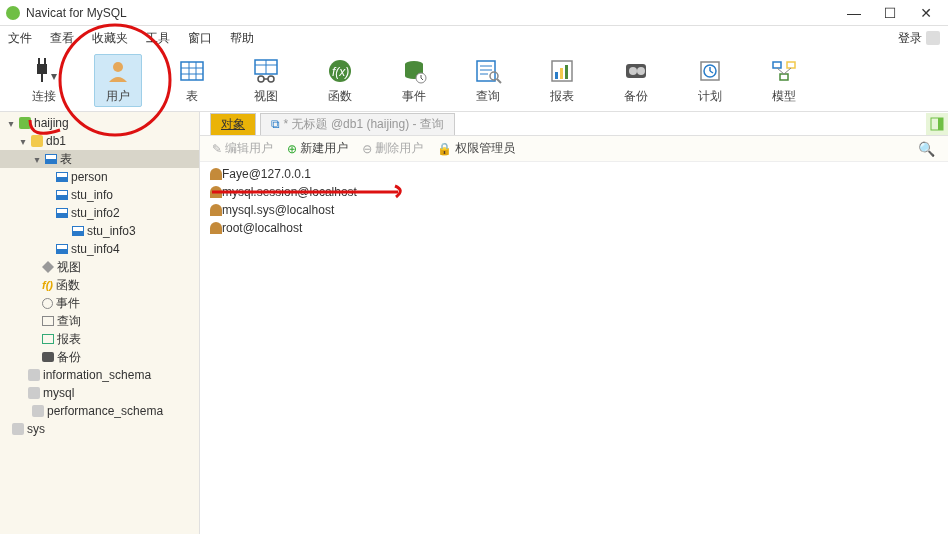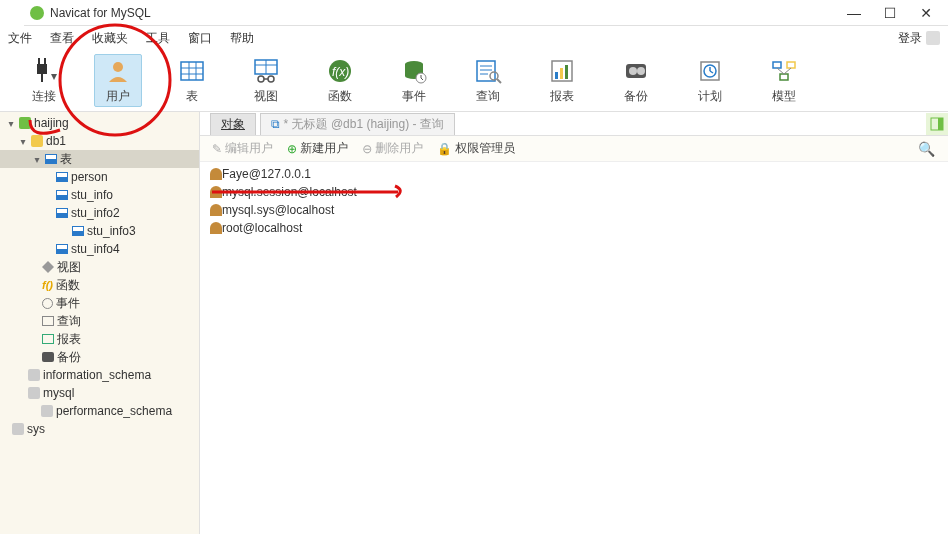--- a/index.html
+++ b/index.html
@@ -1,18 +1,18 @@
 <!DOCTYPE html>
 <html><head>
 <meta charset="utf-8">
 <style>
   * { box-sizing: border-box; margin: 0; padding: 0; font-family: "Microsoft YaHei", Arial, sans-serif; font-size: 12px; }
   body { background: #fff; width: 948px; height: 534px; overflow: hidden; display: flex; flex-direction: column; }
   
-  .titlebar { height: 26px; display: flex; align-items: center; padding: 0 4px 0 6px; border-bottom: 1px solid #e0e0e0; margin-left: 24px; }
+  .titlebar { height: 26px; display: flex; align-items: center; padding: 0 4px 0 6px; border-bottom: 1px solid #e0e0e0; }
   .titlebar .app-icon { width: 14px; height: 14px; background: #6fbf44; border-radius: 50%; margin-right: 6px; }
   .titlebar .title { flex: 1; color: #333; }
   .titlebar .win-btn { width: 36px; height: 24px; display: flex; align-items: center; justify-content: center; color: #333; font-size: 14px; cursor: default;}
   
   .menubar { height: 24px; display: flex; align-items: center; padding: 0 8px; gap: 18px; background:#fff; }
   .menubar span { color: #333; }
   .menubar .right { margin-left: auto; display:flex; align-items:center; gap:4px;}
   .menubar .right .avatar { width:14px; height:14px; background:#ddd; border-radius:2px;}
   
   .toolbar { height: 62px; display: flex; align-items: flex-end; padding: 2px 14px 4px 20px; gap: 26px; border-bottom: 1px solid #e0e0e0; background:#fff;}
@@ -33,21 +33,21 @@
   .icon-fn { color:#e6a800; font-style:italic; font-weight:bold; font-size:11px;}
   .icon-clock { width:11px; height:11px; border:1px solid #888; border-radius:50%; display:inline-block;}
   .icon-sql { width:12px; height:10px; border:1px solid #888; display:inline-block;}
   .icon-rep { width:12px; height:10px; border:1px solid #3a7; display:inline-block;}
   .icon-tape { width:12px; height:10px; background:#555; border-radius:2px; display:inline-block;}
   .icon-link { width:12px; height:12px; display:inline-block; background:#999; clip-path: polygon(50% 0,100% 50%,50% 100%,0 50%);}
   
   .main { flex:1; display:flex; flex-direction:column; min-width:0;}
   .tabs { height:24px; display:flex; align-items:center; gap:4px; border-bottom:1px solid #e0e0e0; padding-left:10px;}
   .tab { height:22px; display:flex; align-items:center; padding:0 10px; border:1px solid #ccc; border-bottom:none; background:#f3f3f3; color:#555; gap:4px;}
-  .tab.active { background:#e5e5e5; color:#333;text-decoration:underline;}
+  .tab.active { background:#eab308; color:#333;text-decoration:underline;}
   .tabs .side-ico { margin-left:auto; width:22px; height:22px; background:#e8f5d8; display:flex; align-items:center; justify-content:center;}
   .subbar { height:26px; display:flex; align-items:center; gap:14px; padding:0 12px; background:#fdfcf7; border-bottom:1px solid #eee;}
   .subbar .act { display:flex; align-items:center; gap:3px; color:#444;}
   .subbar .act.disabled { color:#aaa;}
   .subbar .search { margin-left:auto; color:#bbb; font-size:14px;}
   .userlist { flex:1; padding:3px 10px; background:#fff; }
   .user-row { display:flex; align-items:center; height:18px; color:#333;}
   .user-ico { width:12px; height:12px; background:#c48a3a; border-radius:50% 50% 0 0; display:inline-block;}
   
   .annot { position:absolute; pointer-events:none; }
@@ -269,21 +269,21 @@
         <span>备份</span>
       </div>
     <div class="tree-row" style="padding-left:28px">
         <span class="icon-cyl grey"></span>
         <span>information_schema</span>
       </div>
     <div class="tree-row" style="padding-left:28px">
         <span class="icon-cyl grey"></span>
         <span>mysql</span>
       </div>
-    <div class="tree-row" style="padding-left:41px">
+    <div class="tree-row" style="padding-left:32px">
         <span class="icon-cyl grey"></span>
         <span>performance_schema</span>
       </div>
     <div class="tree-row" style="padding-left:12px">
         <span class="icon-cyl grey"></span>
         <span>sys</span>
       </div>
   </div>
 
   <div class="main">

